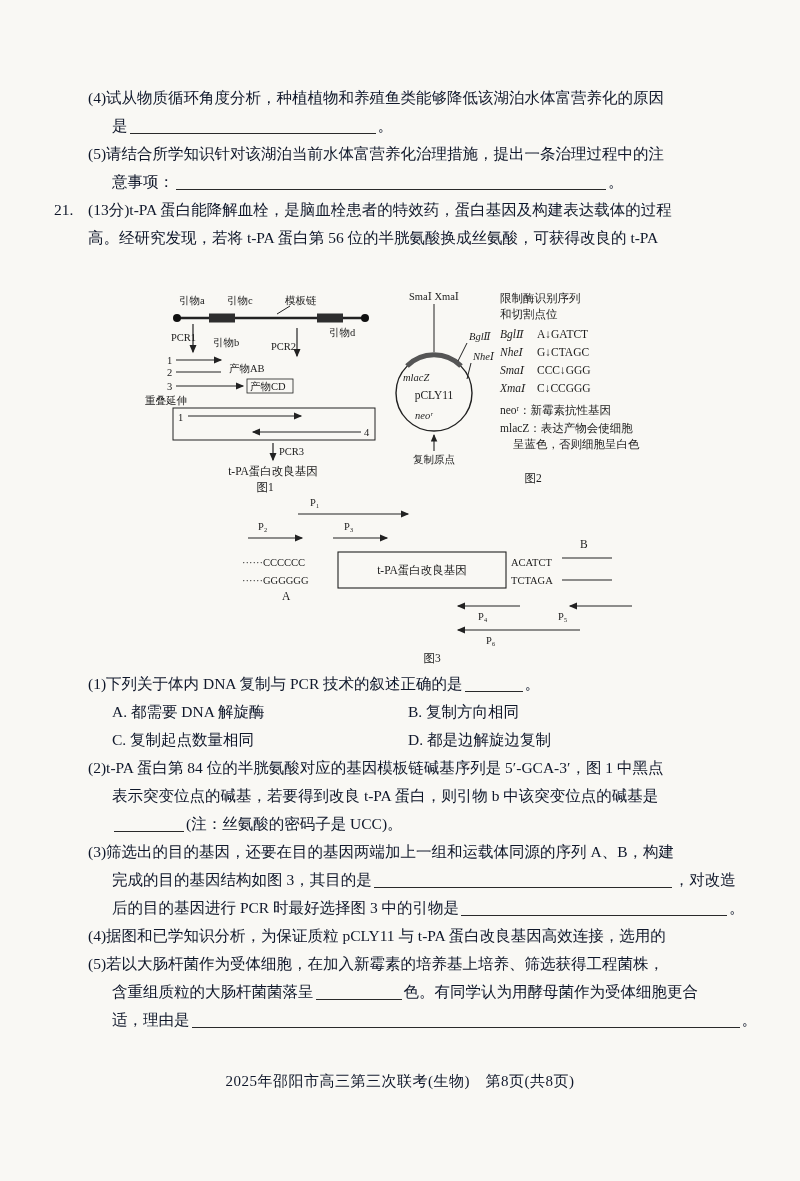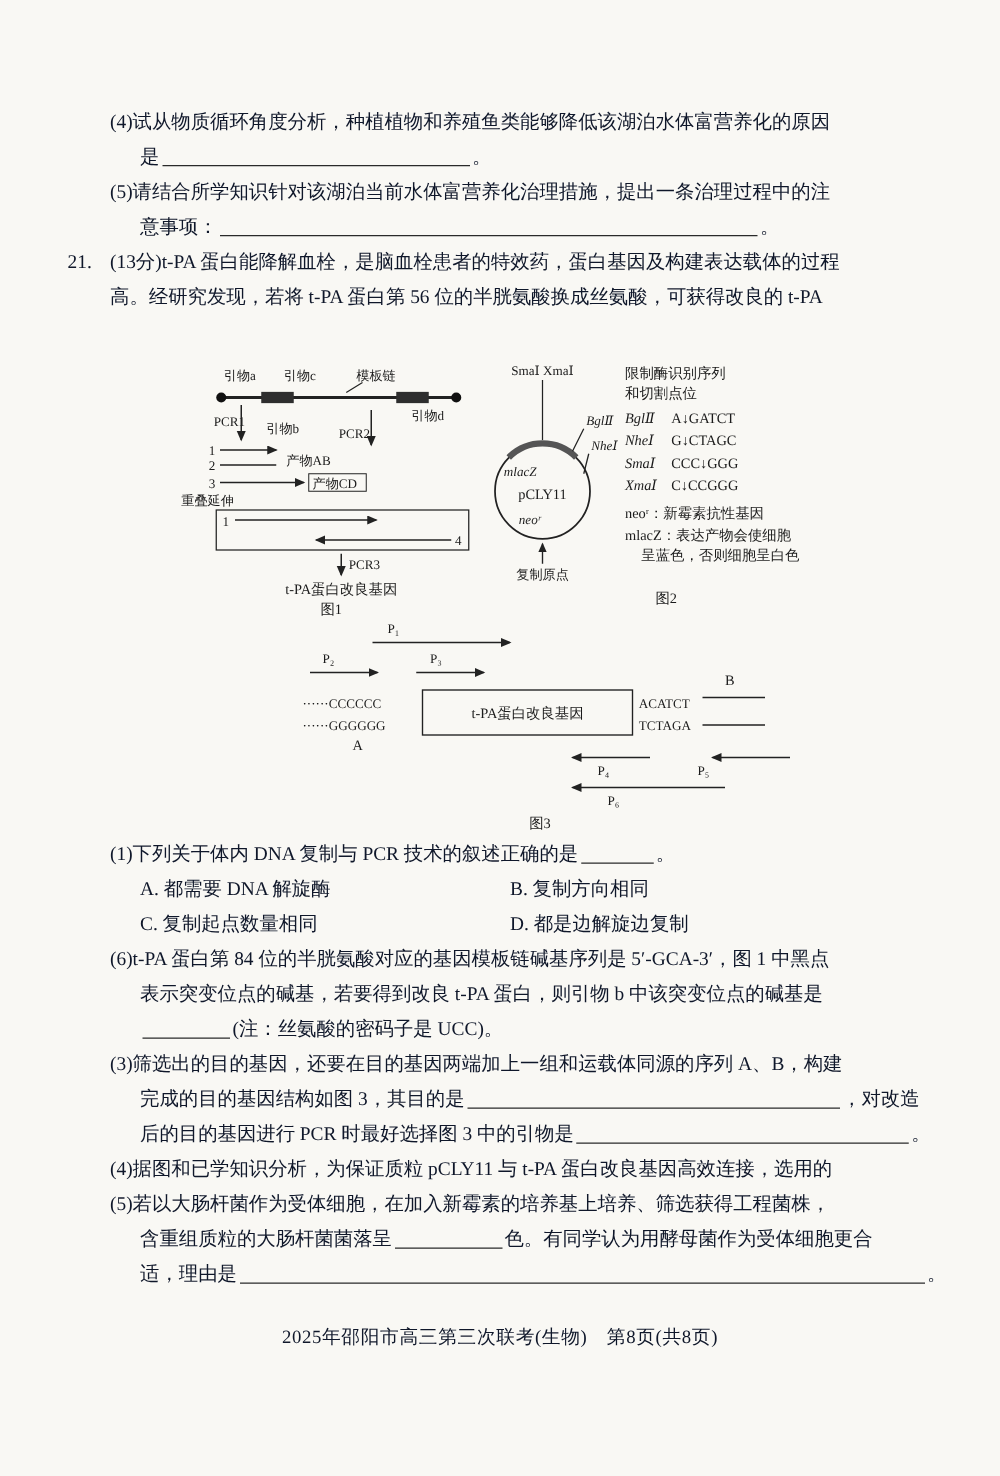--- a/index.html
+++ b/index.html
@@ -15,21 +15,21 @@
   .q21row { margin-left:-34px; }
   .qnum { display:inline-block; width:34px; }
   .blank { display:inline-block; border-bottom:1px solid #2a2a2a; height:15px; vertical-align:-3px; margin:0 2px; }
   .opts .col1 { display:inline-block; width:296px; }
   .figures { position:relative; height:386px;margin-top:32px; }
   .figures svg { position:absolute; overflow:visible; }
   svg text { font-family:"Liberation Serif","DejaVu Serif",serif; fill:#1b1b1b; }
   .ft10 { font-size:10.5px; }
   .ft11 { font-size:11.5px; }
   .it { font-style:italic; }
-  .footer { text-align:center; margin-top:26px; margin-left:-48px; font-size:15px; letter-spacing:.5px; }
+  .footer { text-align:center; margin-top:38px; margin-left:-48px; font-size:15px; letter-spacing:.5px; }
 </style>
 </head>
 <body>
 
 <div class="page">
 
   <div class="line">(4)试从物质循环角度分析，种植植物和养殖鱼类能够降低该湖泊水体富营养化的原因</div>
   <div class="line cont"><span>是</span><span class="blank" style="width:246px"></span><span>。</span></div>
   <div class="line">(5)请结合所学知识针对该湖泊当前水体富营养化治理措施，提出一条治理过程中的注</div>
   <div class="line cont"><span>意事项：</span><span class="blank" style="width:430px"></span><span>。</span></div>
@@ -165,21 +165,21 @@
       <line x1="340" y1="136" x2="218" y2="136" stroke="#222" stroke-width="1.2" marker-end="url(#arr3)"></line>
       <text class="ft10" x="246" y="150">P₆</text>
       <text class="ft11" x="192" y="168" text-anchor="middle">图3</text>
     </svg>
   </div>
 
   <div class="line"><span>(1)下列关于体内 DNA 复制与 PCR 技术的叙述正确的是</span><span class="blank" style="width:58px"></span><span>。</span></div>
   <div class="line cont opts"><span class="col1">A. 都需要 DNA 解旋酶</span><span>B. 复制方向相同</span></div>
   <div class="line cont opts"><span class="col1">C. 复制起点数量相同</span><span>D. 都是边解旋边复制</span></div>
 
-  <div class="line">(6)t-PA 蛋白第 84 位的半胱氨酸对应的基因模板链碱基序列是 5′-GCA-3′，图 1 中黑点</div>
+  <div class="line">(2)t-PA 蛋白第 84 位的半胱氨酸对应的基因模板链碱基序列是 5′-GCA-3′，图 1 中黑点</div>
   <div class="line cont">表示突变位点的碱基，若要得到改良 t-PA 蛋白，则引物 b 中该突变位点的碱基是</div>
   <div class="line cont"><span class="blank" style="width:70px"></span><span>(注：丝氨酸的密码子是 UCC)。</span></div>
 
   <div class="line">(3)筛选出的目的基因，还要在目的基因两端加上一组和运载体同源的序列 A、B，构建</div>
   <div class="line cont"><span>完成的目的基因结构如图 3，其目的是</span><span class="blank" style="width:298px"></span><span>，对改造</span></div>
   <div class="line cont"><span>后的目的基因进行 PCR 时最好选择图 3 中的引物是</span><span class="blank" style="width:266px"></span><span>。</span></div>
 
   <div class="line">(4)据图和已学知识分析，为保证质粒 pCLY11 与 t-PA 蛋白改良基因高效连接，选用的</div>
 
   <div class="line">(5)若以大肠杆菌作为受体细胞，在加入新霉素的培养基上培养、筛选获得工程菌株，</div>

